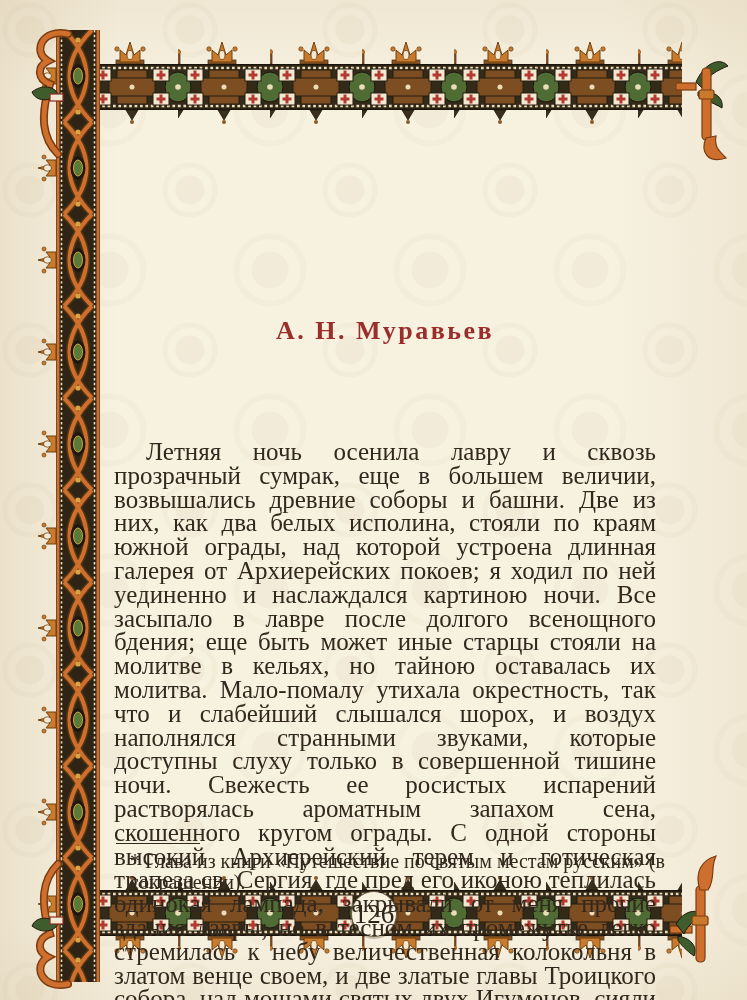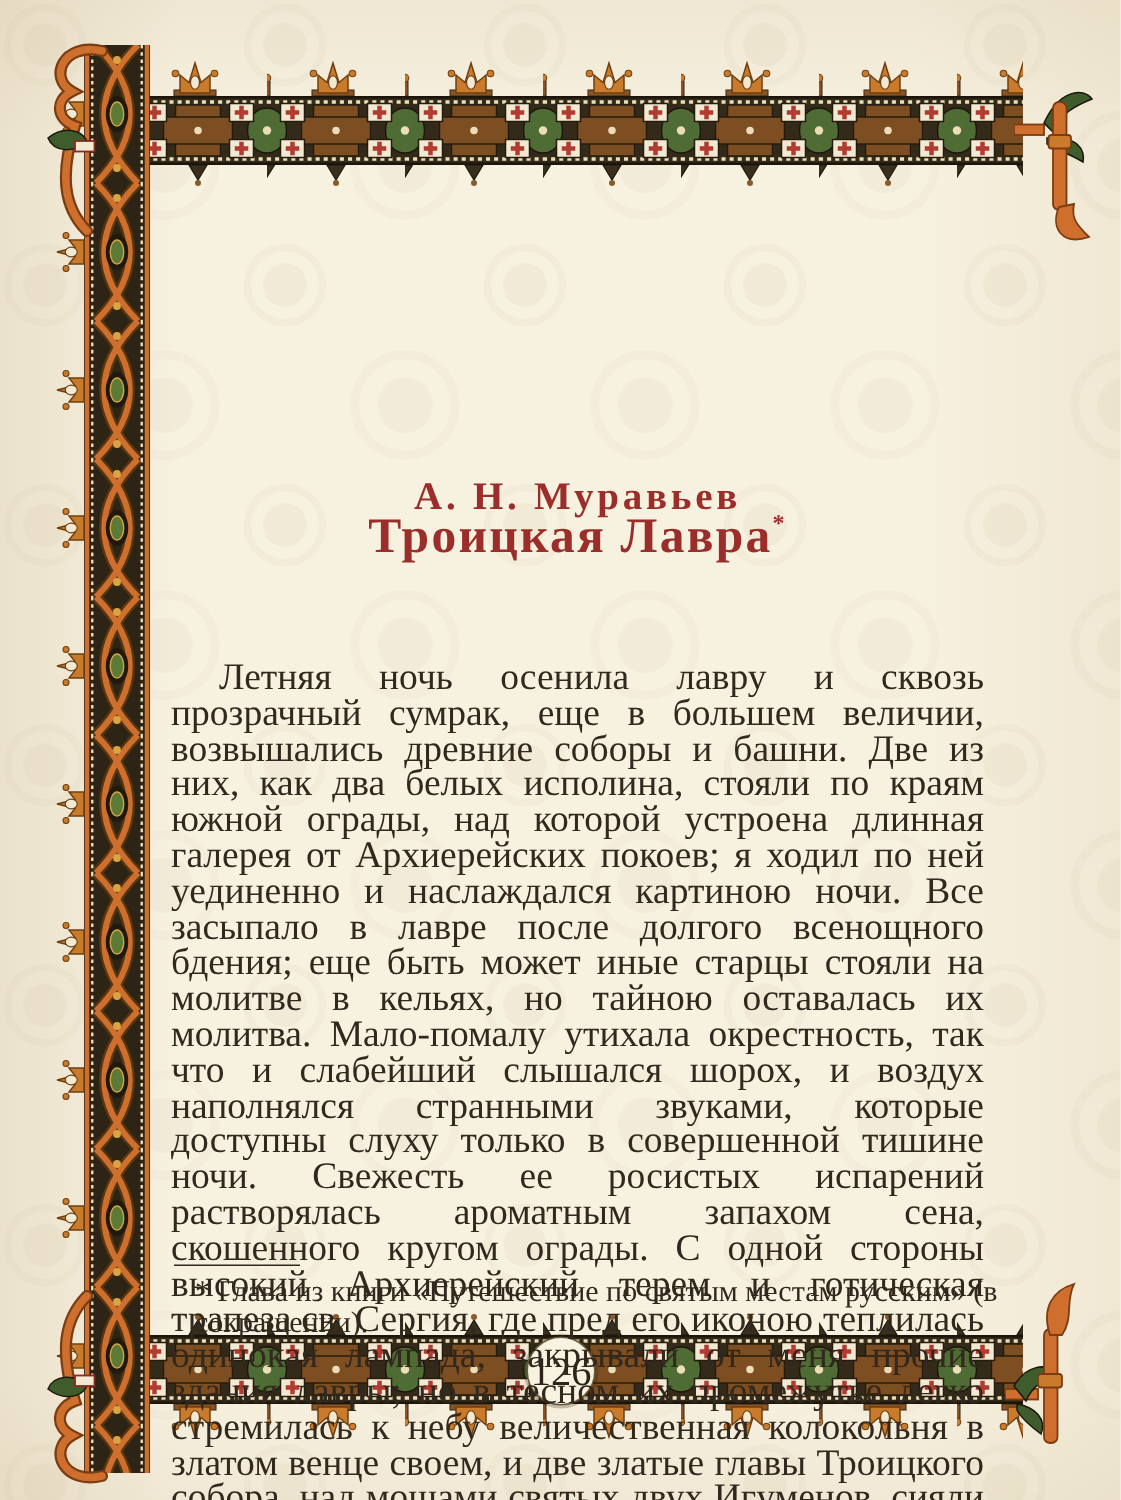--- a/index.html
+++ b/index.html
@@ -193,19 +193,16 @@
   <rect x="22" y="62" width="16" height="9" rx="2" fill="#c97a2b" stroke="#7a3c12" stroke-width="1.2"></rect>
   <path d="M30 36 C24 18 32 6 46 2 C40 14 46 24 38 36 Z" fill="#cf6f2e" stroke="#7a3c12" stroke-width="1.2"></path>
 </svg>
 
 <div class="page-number-circle">
   <span>126</span>
 </div>
 
 <div class="content">
   <div class="author-heading">А. Н. Муравьев</div>
-  <div class="title-heading">
-    <span>Троицкая Лавра</span><sup>*</sup>
-  </div>
   <p class="body-text">Летняя ночь осенила лавру и сквозь прозрачный сумрак, еще в большем величии, возвышались древние соборы и башни. Две из них, как два белых исполина, стояли по краям южной ограды, над которой устроена длинная галерея от Архиерейских покоев; я ходил по ней уединенно и наслаждался картиною ночи. Все засыпало в лавре после долгого всенощного бдения; еще быть может иные старцы стояли на молитве в кельях, но тайною оставалась их молитва. Мало-помалу утихала окрестность, так что и слабейший слышался шорох, и воздух наполнялся странными звуками, которые доступны слуху только в совершенной тишине ночи. Свежесть ее росистых испарений растворялась ароматным запахом сена, скошенного кругом ограды. С одной стороны высокий Архиерейский терем и готическая трапеза св. Сергия, где пред его иконою теплилась одинокая лампада, закрывали от меня прочие здания лавры; но в тесном их промежутке легко стремилась к небу величественная колокольня в златом венце своем, и две златые главы Троицкого собора, над мощами святых двух Игуменов, сияли в ясном небе, как их невечерняя слава.</p>
   <div class="footnote-rule"></div>
   <p class="footnote-text">* Глава из книги «Путешествие по святым местам русским» (в сокращении).</p>
 </div>
 
 </body></html>

